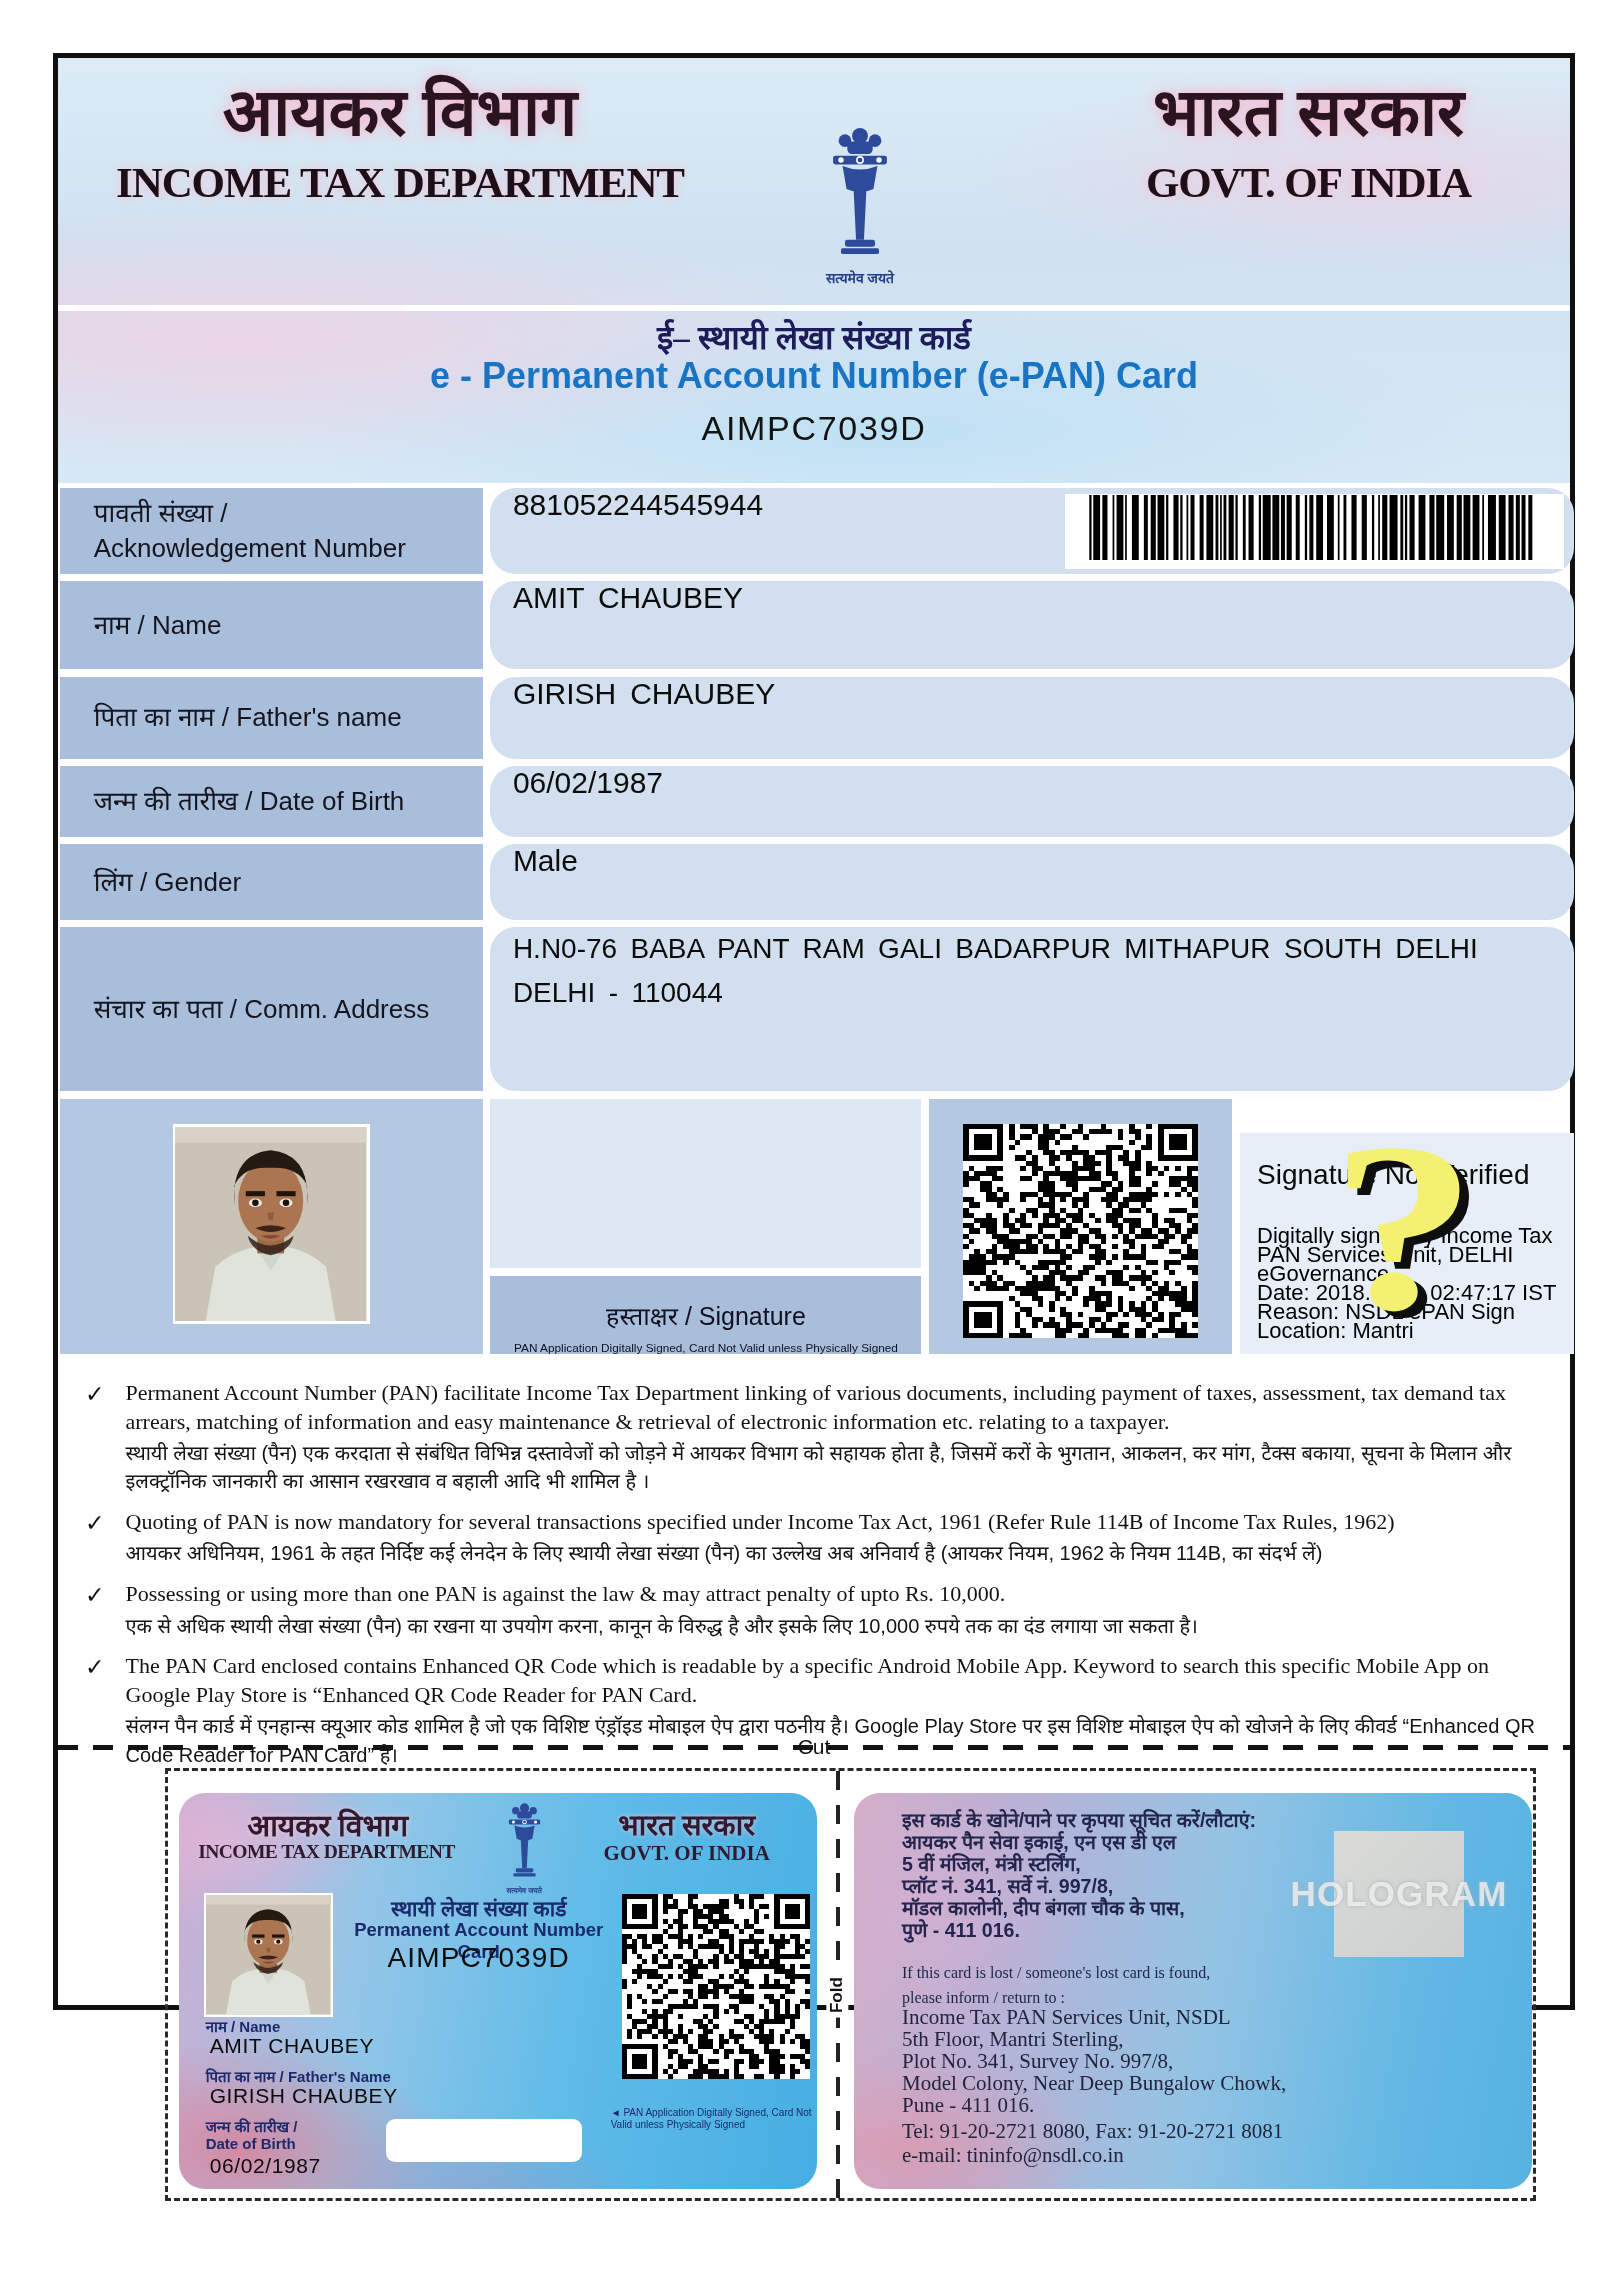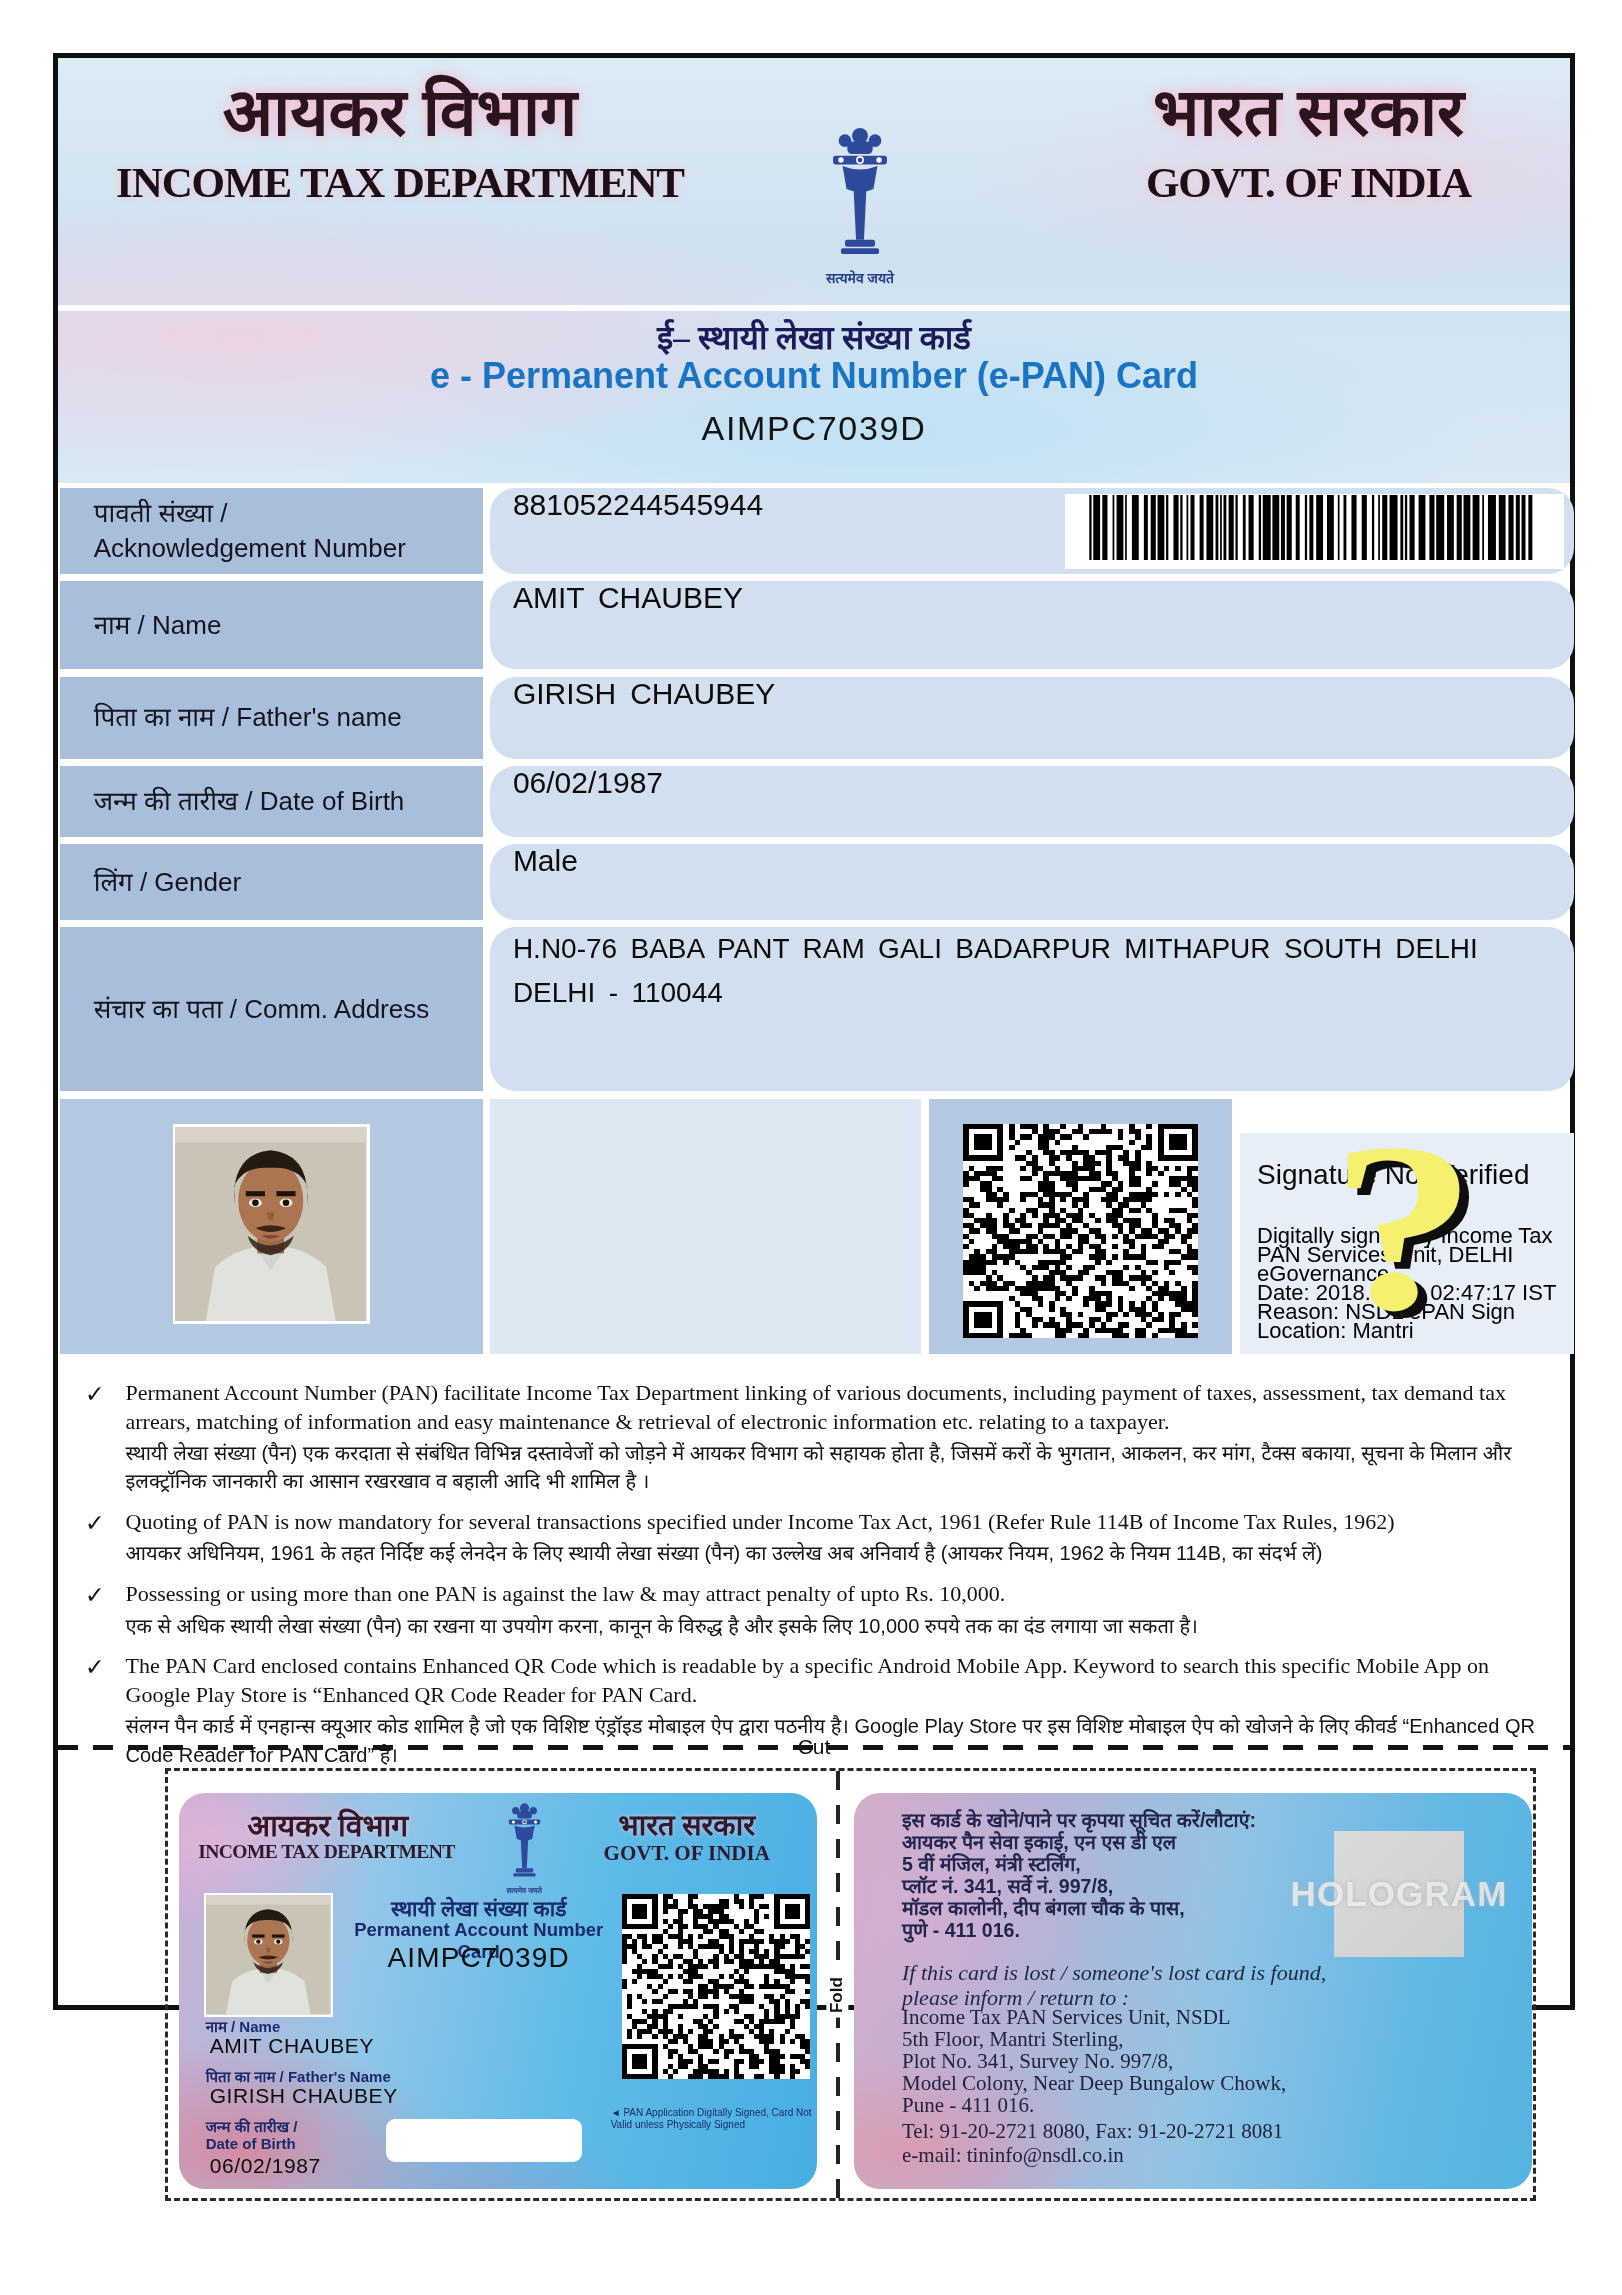--- a/index.html
+++ b/index.html
@@ -114,22 +114,22 @@
   .cf-label{position:absolute;left:27px;font-size:15px;font-weight:bold;color:#1b2a6b;line-height:17px;}
   .cf-value{position:absolute;left:31px;font-size:21px;color:#0b0b0b;letter-spacing:0.6px;}
   .cf-signbox{position:absolute;left:207px;top:326px;width:196px;height:43px;background:#fff;border-radius:9px;}
   .cf-note{position:absolute;left:432px;top:314px;width:201px;font-size:10px;font-weight:normal;
       color:#1b2a6b;line-height:1.2;}
   .cb-hi{position:absolute;left:48px;top:15.7px;font-size:19.6px;font-weight:bold;color:#23254d;line-height:22px;}
   .cb-holo{position:absolute;left:480px;top:38px;width:130px;height:126px;
       background:linear-gradient(135deg,#dadbd9,#ccd0ce);display:flex;flex-direction:row;
       align-items:center;justify-content:center;font-weight:bold;font-size:35px;line-height:.95;
       letter-spacing:1.1px;color:rgba(255,255,255,.65);text-shadow:0 0 4.5px rgba(170,176,180,.9);}
-  .cb-italic{position:absolute;left:48px;top:167px;font-family:"Liberation Serif",serif;font-style:italic;
-      font-size:22px;color:#1d2746;line-height:25px;}
+  .cb-italic{position:absolute;left:48px;top:167px;font-family:"Liberation Serif",serif;
+      font-size:16px;color:#1d2746;line-height:25px;}
   .cb-addr{position:absolute;left:48px;top:213px;font-family:"Liberation Serif",serif;font-size:21px;
       color:#23233d;line-height:22px;}
   .cb-contact{position:absolute;left:48px;top:326px;font-family:"Liberation Serif",serif;font-size:21px;
       color:#23233d;line-height:24px;}
 </style>
 </head>
 <body>
 
 <div class="page">
   <div class="doc">
@@ -284,20 +284,24 @@
                   <ellipse cx="58" cy="39" rx="3.4" ry="2.2" fill="#f0e8de"></ellipse>
                   <circle cx="58" cy="39" r="1.7" fill="#1a120c"></circle>
                   <path d="M48 44 L52 44 L51 48 L49 48 Z" fill="#8f5e3e"></path>
                   <path d="M42 52 Q50 49 58 52 Q50 56 42 52Z" fill="#3a241a"></path>
                   <path d="M45 56 Q50 55 55 56 Q50 59 45 56Z" fill="#7e4a3c"></path>
                   <path d="M38 56 Q50 66 62 56 Q60 64 50 66 Q40 64 38 56Z" fill="#33221a" opacity="0.85"></path>
                 </svg></span></div>
         </div>
         <div class="p-mid">
           <div class="sig-empty"></div>
+          <div class="sig-strip">
+            <div class="sig-title">हस्ताक्षर / Signature</div>
+            <div class="sig-note">PAN Application Digitally Signed, Card Not Valid unless Physically Signed</div>
+          </div>
         </div>
         <div class="p-qr">
           <span id="qr-main" style="display: block; width: 235px; height: 214px; background: rgb(255, 255, 255);">
               <svg viewBox="0 0 41 41" preserveAspectRatio="none" xmlns="http://www.w3.org/2000/svg" shape-rendering="crispEdges" style="width:100%;height:100%;display:block;">
                 <rect width="41" height="41" fill="#fff"></rect>
                 <rect x="8" y="0" width="1" height="1" fill="#000"></rect>
                 <rect x="10" y="0" width="1" height="1" fill="#000"></rect>
                 <rect x="11" y="0" width="1" height="1" fill="#000"></rect>
                 <rect x="12" y="0" width="1" height="1" fill="#000"></rect>
                 <rect x="14" y="0" width="1" height="1" fill="#000"></rect>

